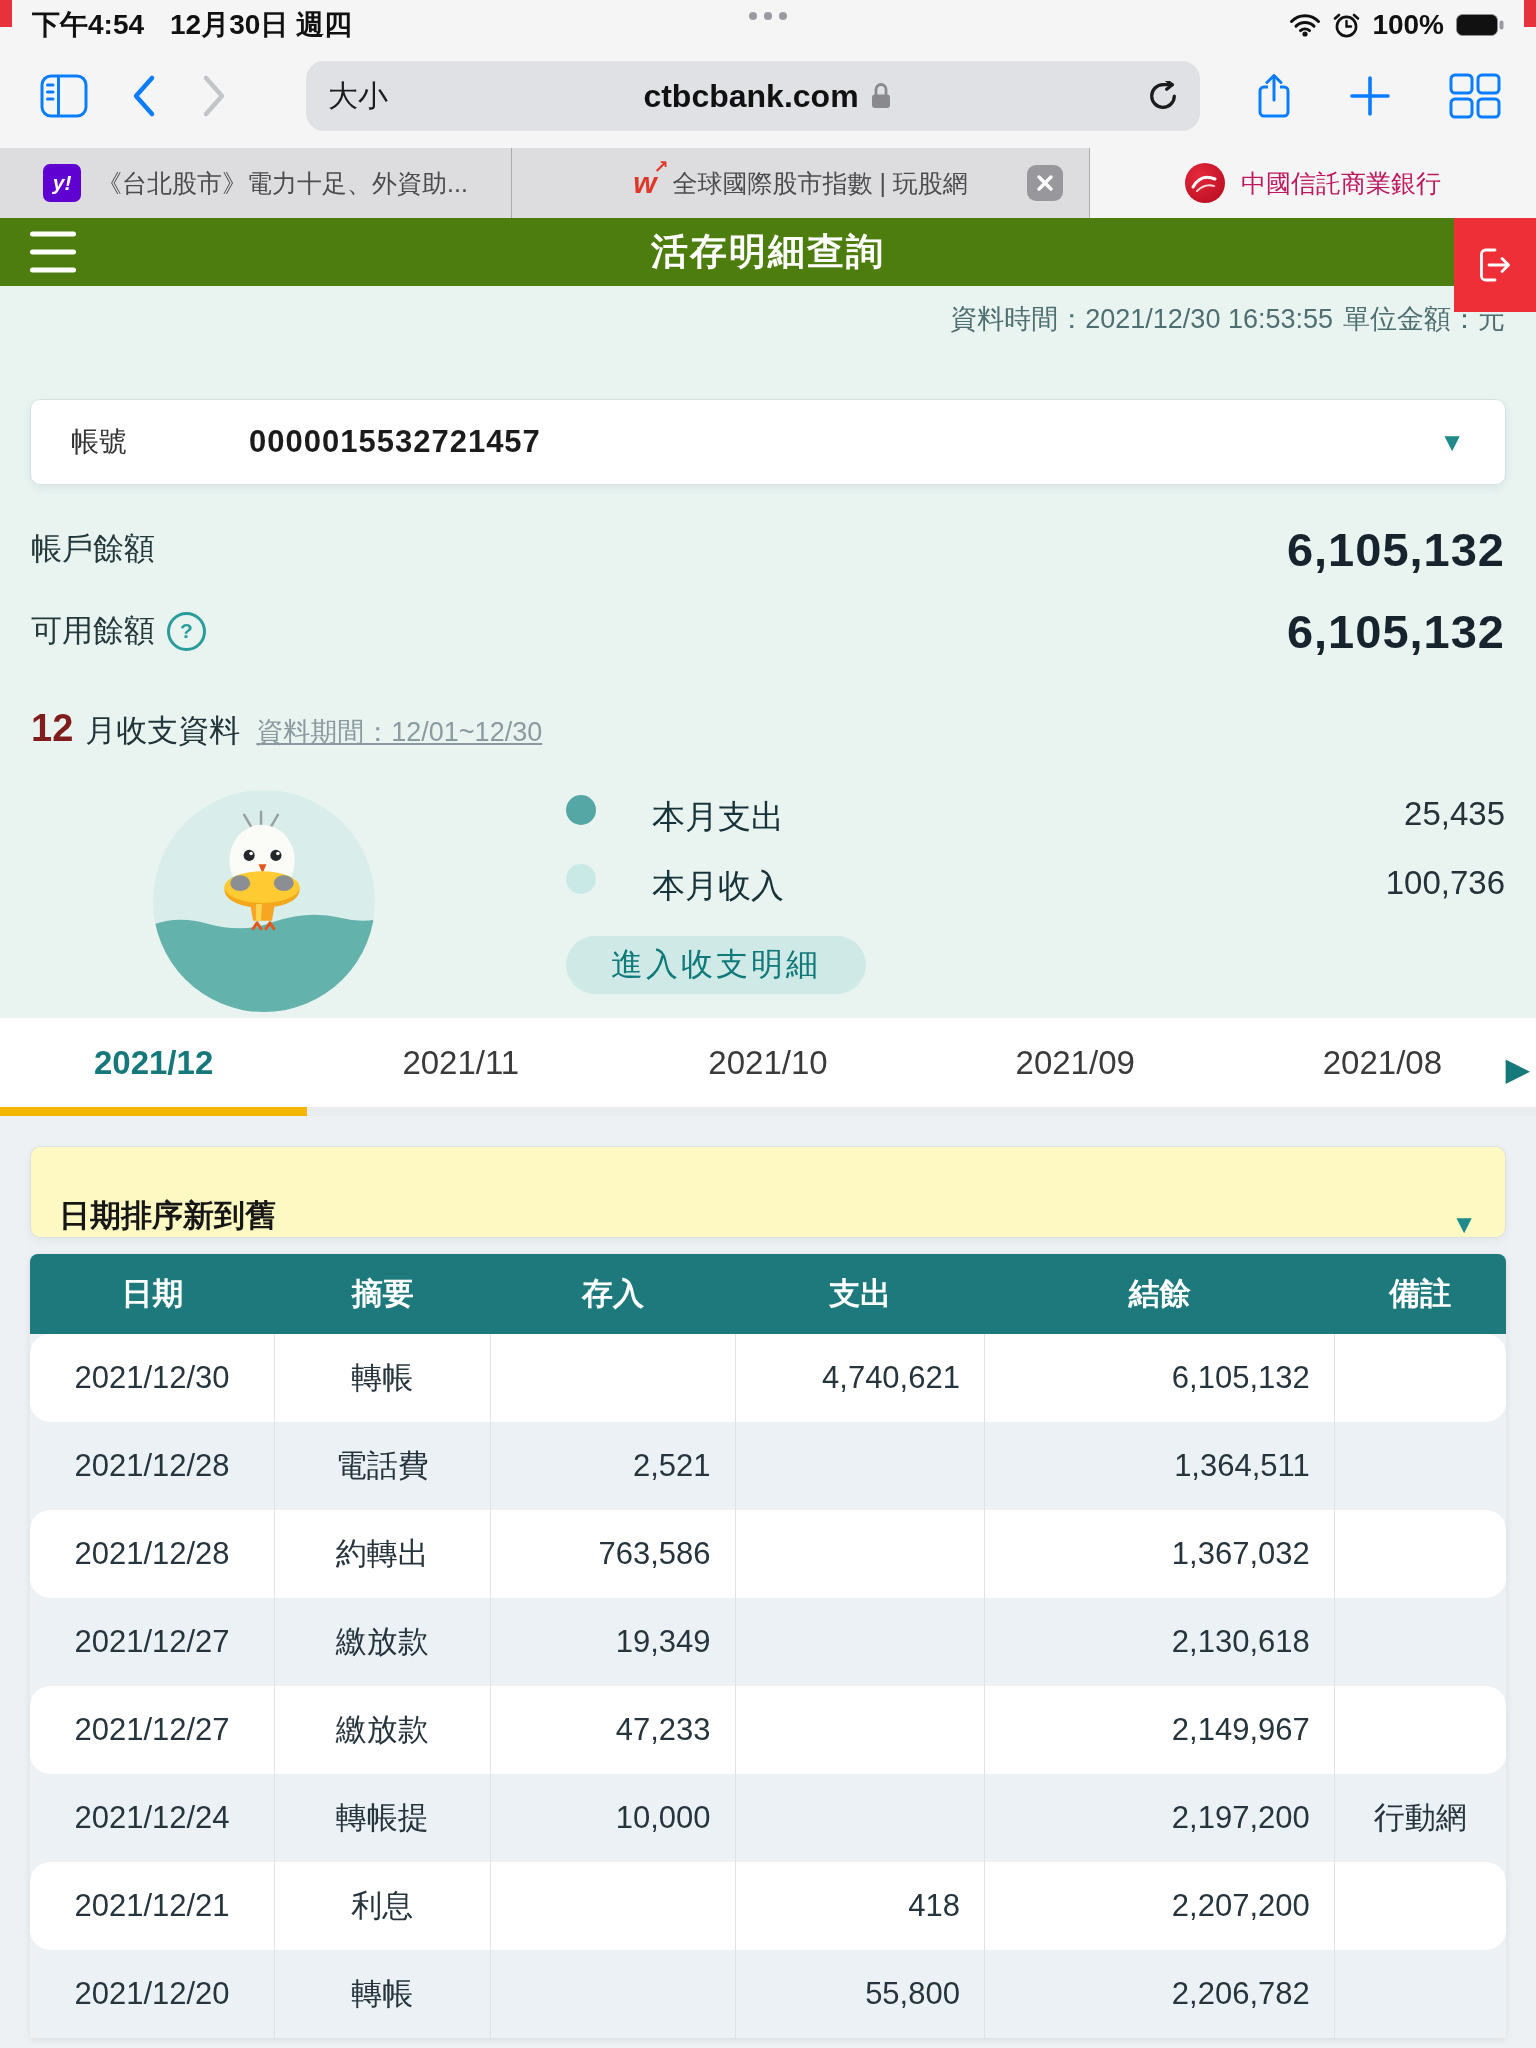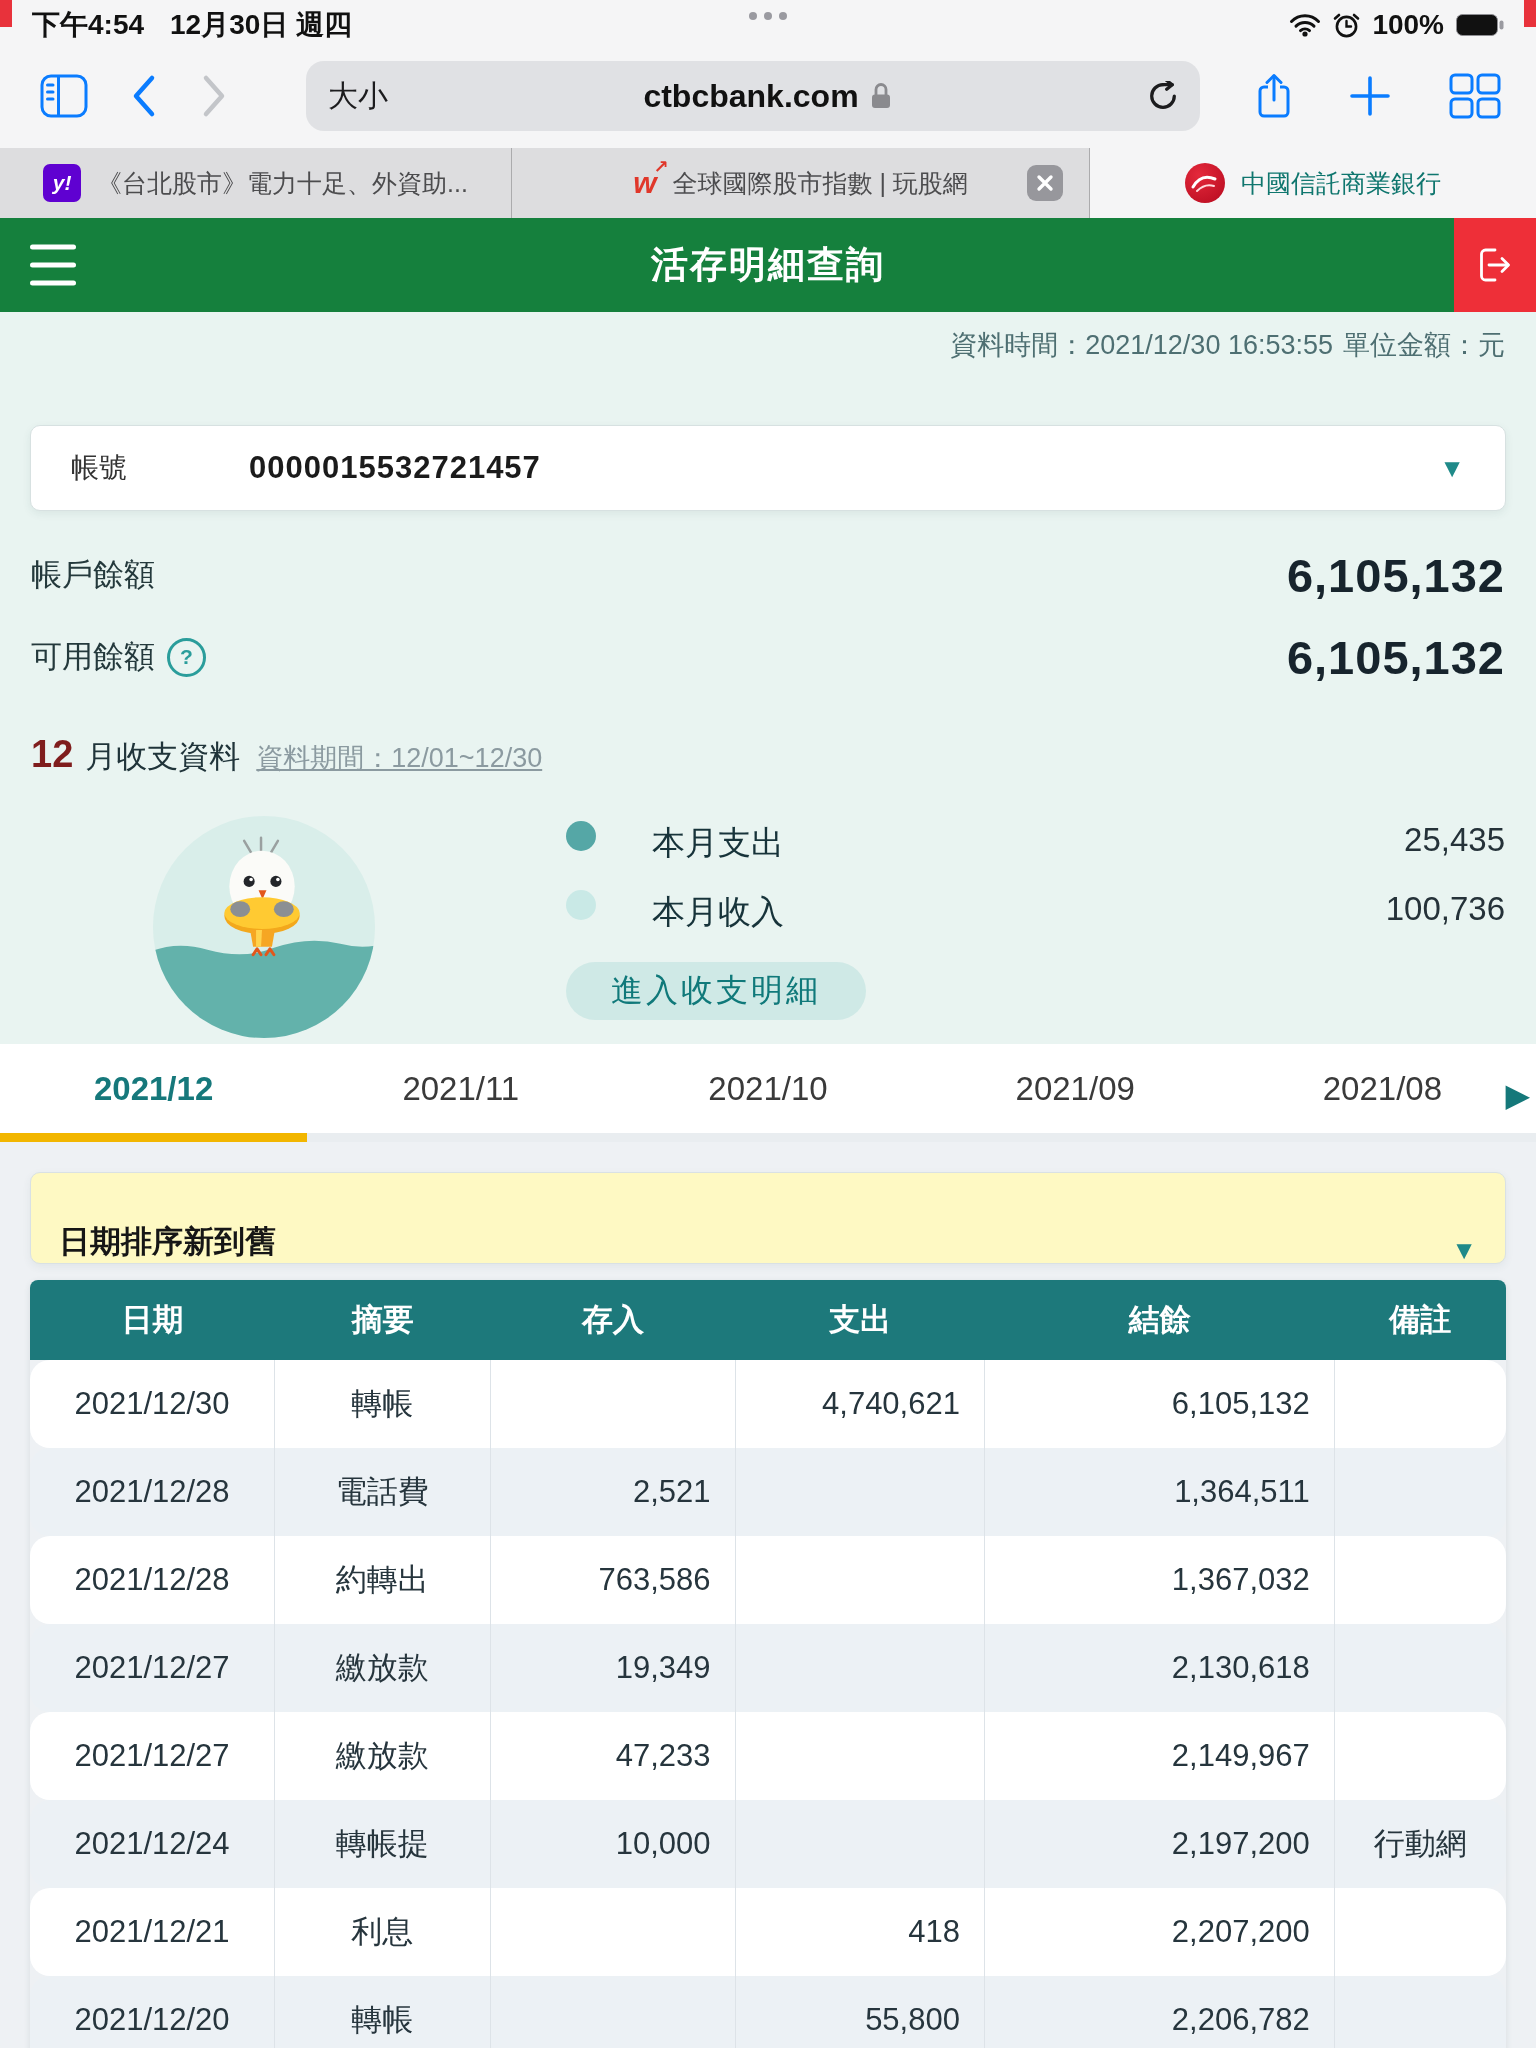--- a/index.html
+++ b/index.html
@@ -26,32 +26,32 @@
   .url-center{flex:1;display:flex;align-items:center;justify-content:center;gap:10px;}
   .url-text{font-size:32px;font-weight:600;color:#111;}
   .tb-right{position:absolute;right:34px;top:0;height:104px;display:flex;align-items:center;gap:56px;}
 
   
   .tab-bar{height:70px;display:flex;background:#d9d9da;}
   .btab{display:flex;align-items:center;justify-content:center;gap:16px;box-sizing:border-box;
         border-right:1px solid #ababad;background:#dddddf;position:relative;}
   .btab-1{width:512px;} .btab-2{width:578px;} .btab-3{flex:1;border-right:none;background:#f5f5f6;}
   .btab-label{font-size:25px;color:#4c4c4e;white-space:nowrap;}
-  .btab-3 .btab-label{color:#0f766e;font-family:Liberation Mono, monospace;}
+  .btab-3 .btab-label{color:#be185d;font-family:Liberation Mono, monospace;}
   .yahoo-ic{width:38px;height:38px;border-radius:7px;background:#5f01d1;color:#fff;display:flex;
             align-items:center;justify-content:center;font-size:21px;font-weight:700;font-style:italic;}
   .wantgoo-ic{color:#e0372a;font-weight:700;font-size:30px;font-style:italic;position:relative;line-height:1;}
   .wantgoo-arr{position:absolute;right:-12px;top:-10px;font-size:18px;font-style:normal;}
   .ctbc-ic{width:40px;height:40px;border-radius:50%;background:radial-gradient(circle at 35% 30%,#e4293b,#b60a1f);
            display:flex;align-items:center;justify-content:center;}
   .tab-close{position:absolute;right:26px;width:36px;height:36px;border-radius:9px;background:#97979c;
              display:flex;align-items:center;justify-content:center;}
 
   
-  .app-header{height:94px;background:#15803d;position:relative;display:flex;align-items:center;justify-content:center;}
+  .app-header{height:68px;background:#4d7c0f;position:relative;display:flex;align-items:center;justify-content:center;}
   .hamburger{position:absolute;left:30px;top:50%;transform:translateY(-50%);width:46px;display:flex;
              flex-direction:column;gap:13px;}
   .hamburger span{display:block;height:5px;border-radius:3px;background:#fff;}
   .app-title{color:#fff;font-size:37px;font-weight:700;letter-spacing:2px;}
   .logout-btn{position:absolute;right:0;top:0;width:82px;height:94px;background:#ee2f38;
               display:flex;align-items:center;justify-content:center;}
 
   
   .content{height:732px;background:#e9f4f1;overflow:hidden;box-sizing:border-box;}
   .data-time{padding:20px 31px 0;text-align:right;font-size:27px;color:#4e6f72;line-height:27px;}

